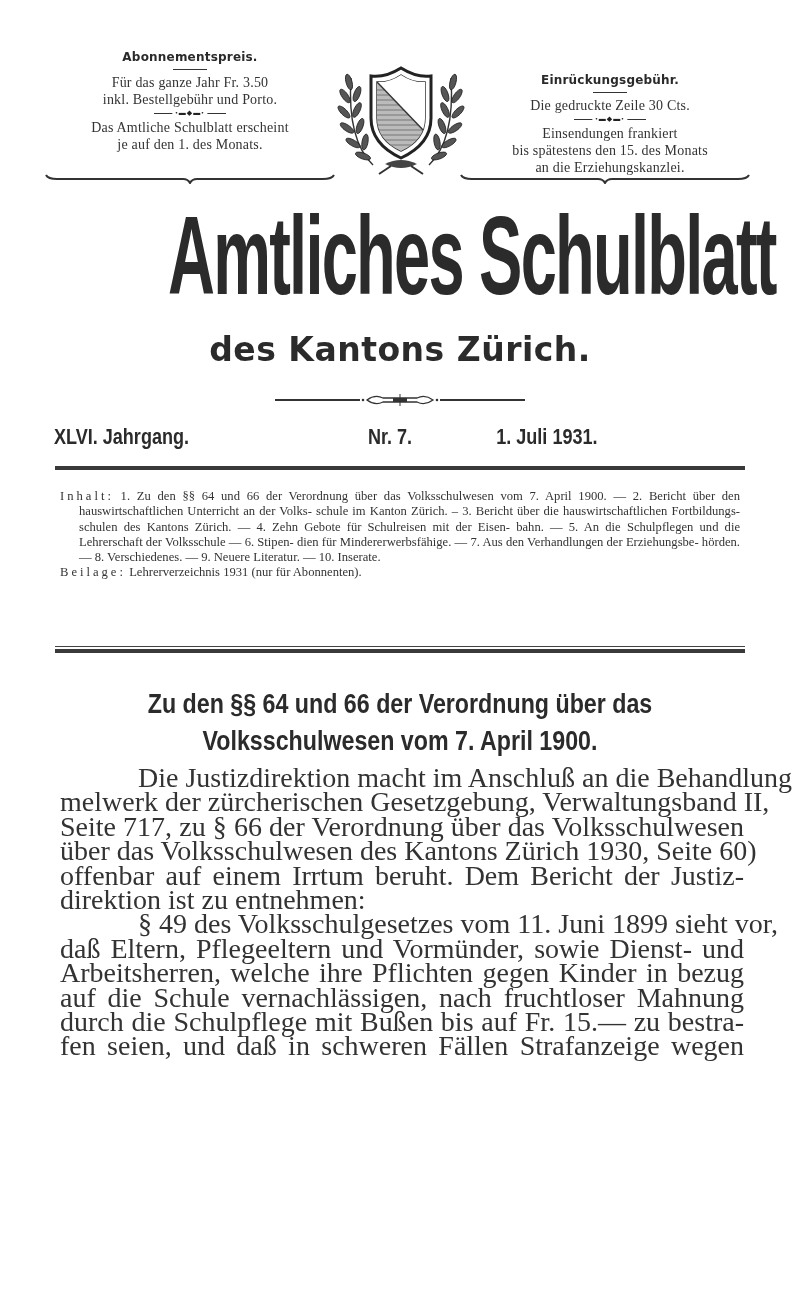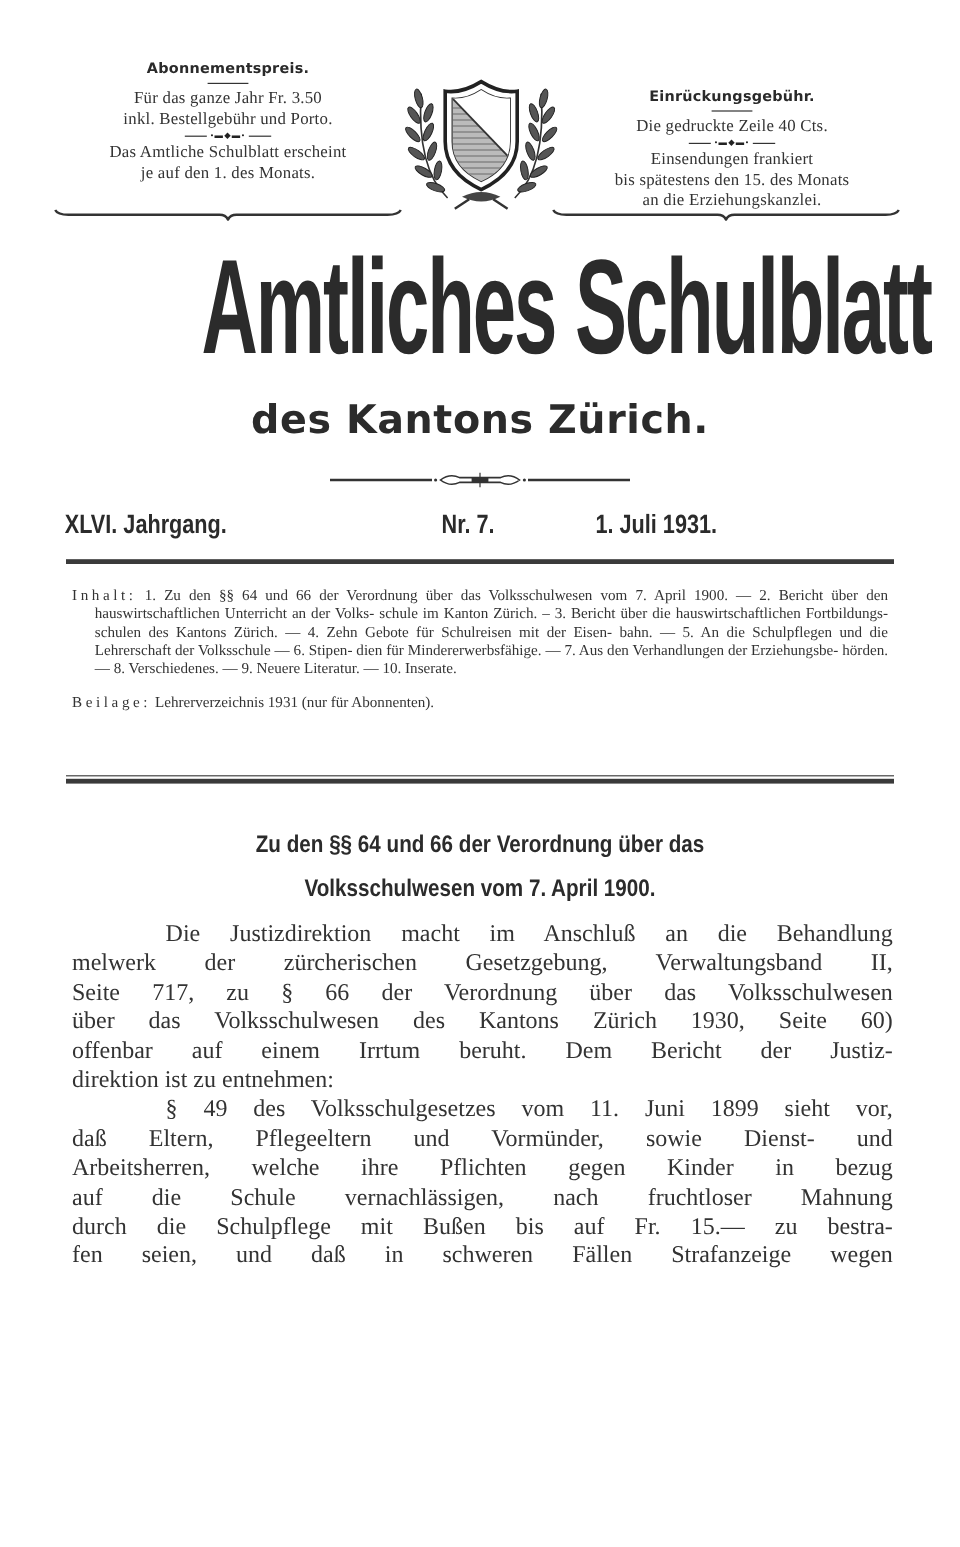--- a/index.html
+++ b/index.html
@@ -41,25 +41,25 @@
   .dbl-rule .thin { height: 1px; background: #444; }
   .dbl-rule .thick { height: 4px; background: #3a3a3a; margin-top: 2px; }
 
   
   .contents { position: absolute; left: 60px; top: 489px; width: 680px; font-size: 12.6px; line-height: 15.3px; text-align: justify; color: #333; }
   .contents .hang { padding-left: 19px; text-indent: -19px; }
   .spaced { letter-spacing: 3px; }
 
   
   .art-head { position: absolute; left: 60px; top: 686px; width: 680px; text-align: center;
-              font-family: "Liberation Sans", sans-serif; font-weight: bold; font-size: 20px; line-height: 37px; color: #2b2b2b; }
+              font-family: "Liberation Sans", sans-serif; font-weight: bold; font-size: 27px; line-height: 37px; color: #2b2b2b; }
   .art-head .l { display: block; transform: scaleX(0.86); transform-origin: center; white-space: nowrap; }
 
   
-  .body { position: absolute; left: 60px; top: 766px; width: 684px; font-size: 20px; line-height: 24.4px; color: #333; }
+  .body { position: absolute; left: 60px; top: 766px; width: 684px; font-size: 28px; line-height: 24.4px; color: #333; }
   .body .ln { display: block; text-align: justify; text-align-last: justify; white-space: nowrap; height: 24.4px; }
   .body .ln.indent { padding-left: 78px; }
   .body .ln.last { text-align-last: left; }
 </style>
 </head>
 <body>
 
 <div class="page">
 
   <div class="infobox left">
@@ -131,21 +131,21 @@
           <line x1="30" y1="85" x2="95" y2="85"></line>
       </g>
       <path d="M42 22 L90 72 L90 10 L42 10 Z" fill="#fff"></path>
       <line x1="42" y1="22" x2="90" y2="72" stroke="#333" stroke-width="1.5"></line>
     </g>
   </svg>
 
   <div class="infobox right">
     <div class="head">Einrückungsgebühr.</div>
     <div class="rule-short"></div>
-    <div class="line">Die gedruckte Zeile 40 Cts.</div>
+    <div class="line">Die gedruckte Zeile 30 Cts.</div>
     <div class="orn">
         <span>•▬◆▬•</span>
       </div>
     <div class="line">Einsendungen frankiert</div>
     <div class="line">bis spätestens den 15. des Monats</div>
     <div class="line">an die Erziehungskanzlei.</div>
   </div>
   <svg class="brace right" viewBox="0 0 290 10">
     <path d="M1 1 Q3 5 12 5 L138 5 Q143 5 145 9 Q147 5 152 5 L278 5 Q287 5 289 1" fill="none" stroke="#333" stroke-width="2"></path>
   </svg>
@@ -174,21 +174,21 @@
     <div class="hang">
       <span class="spaced">Inhalt:</span>
       <span>1. Zu den §§ 64 und 66 der Verordnung über das Volksschulwesen vom</span>
       <span>7. April 1900. — 2. Bericht über den hauswirtschaftlichen Unterricht an der Volks-</span>
       <span>schule im Kanton Zürich. – 3. Bericht über die hauswirtschaftlichen Fortbildungs-</span>
       <span>schulen des Kantons Zürich. — 4. Zehn Gebote für Schulreisen mit der Eisen-</span>
       <span>bahn. — 5. An die Schulpflegen und die Lehrerschaft der Volksschule — 6. Stipen-</span>
       <span>dien für Mindererwerbsfähige. — 7. Aus den Verhandlungen der Erziehungsbe-</span>
       <span>hörden. — 8. Verschiedenes. — 9. Neuere Literatur. — 10. Inserate.</span>
     </div>
-    <div style="margin-top:13px;">
+    <div style="margin-top:0;">
       <span class="spaced">Beilage:</span>
       <span>Lehrerverzeichnis 1931 (nur für Abonnenten).</span>
     </div>
   </div>
 
   <div class="dbl-rule" style="top:646px;">
       <div class="thin"></div>
       <div class="thick"></div>
     </div>
 

